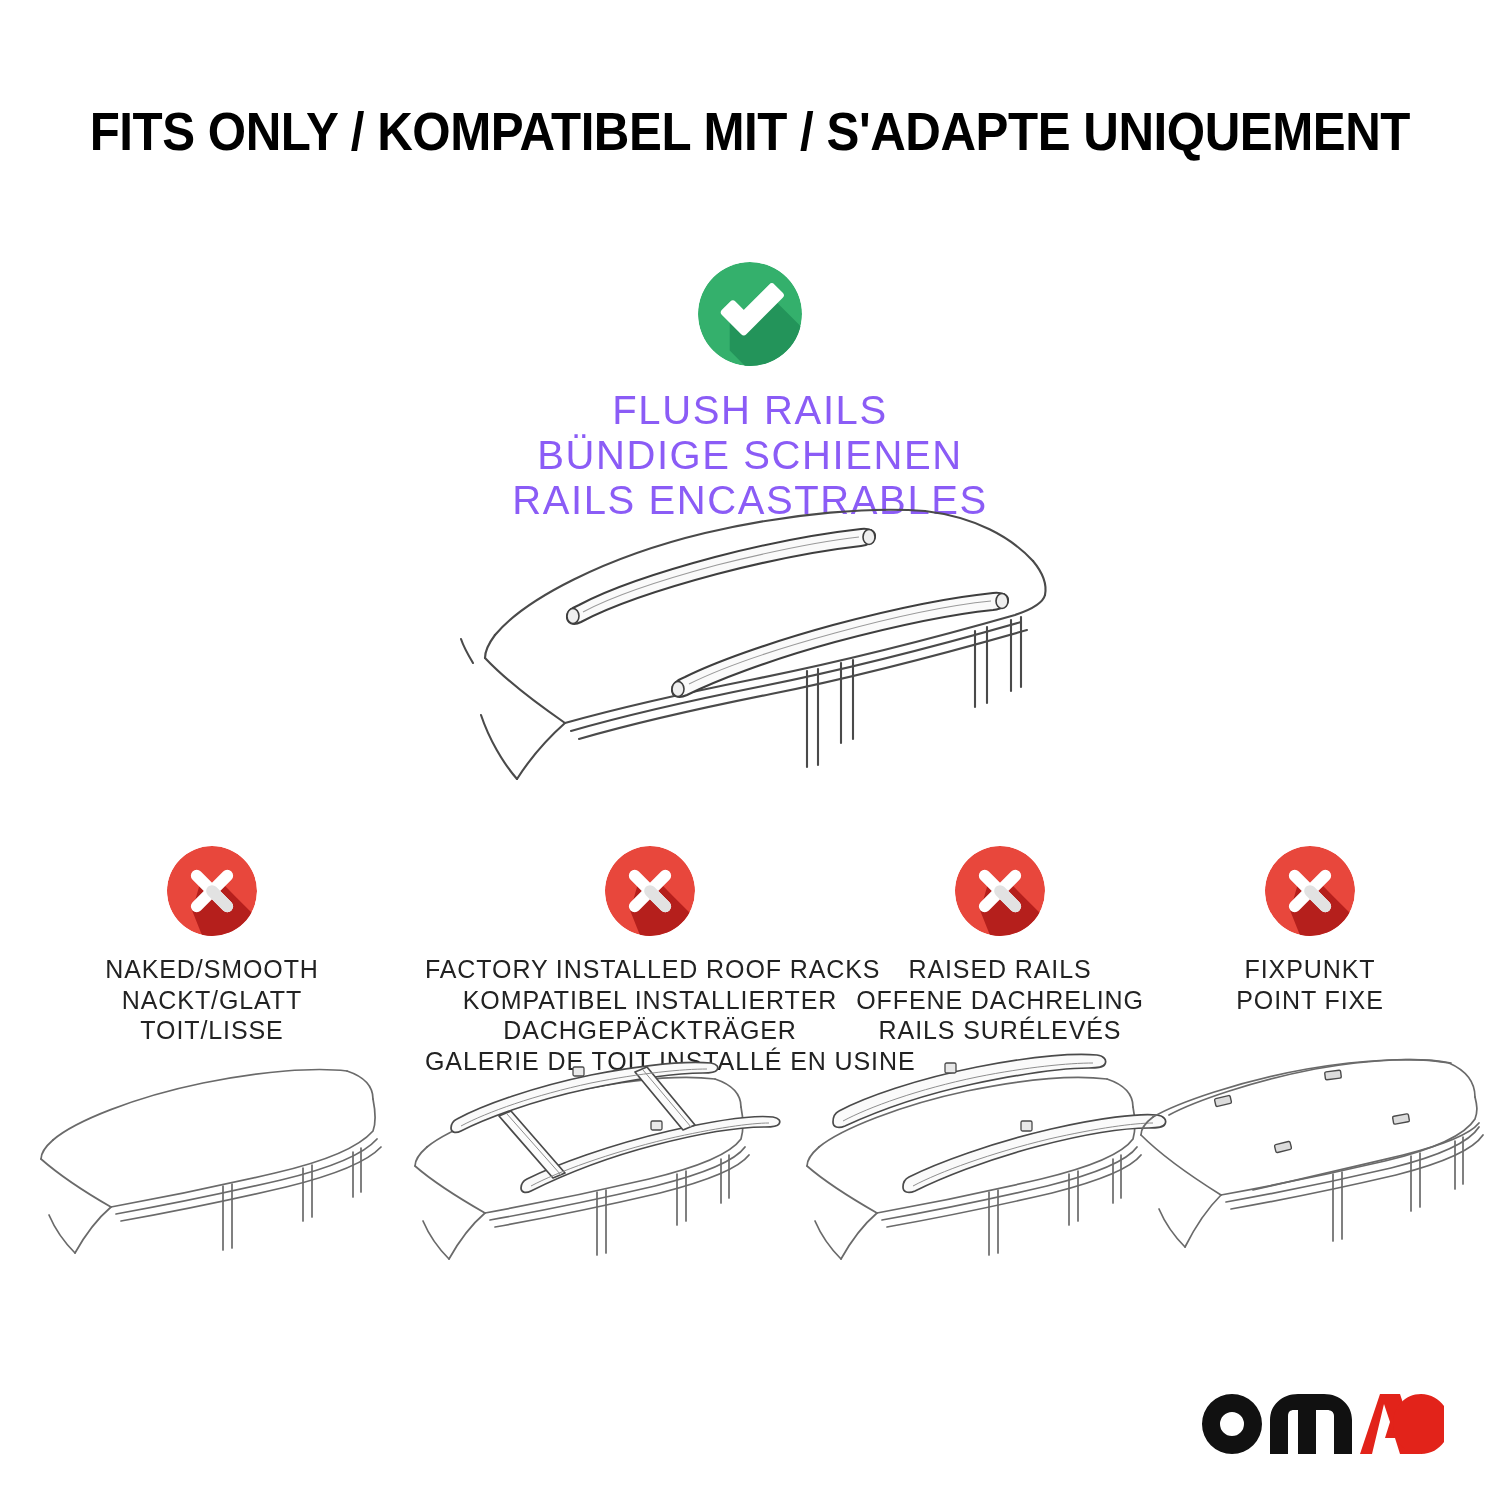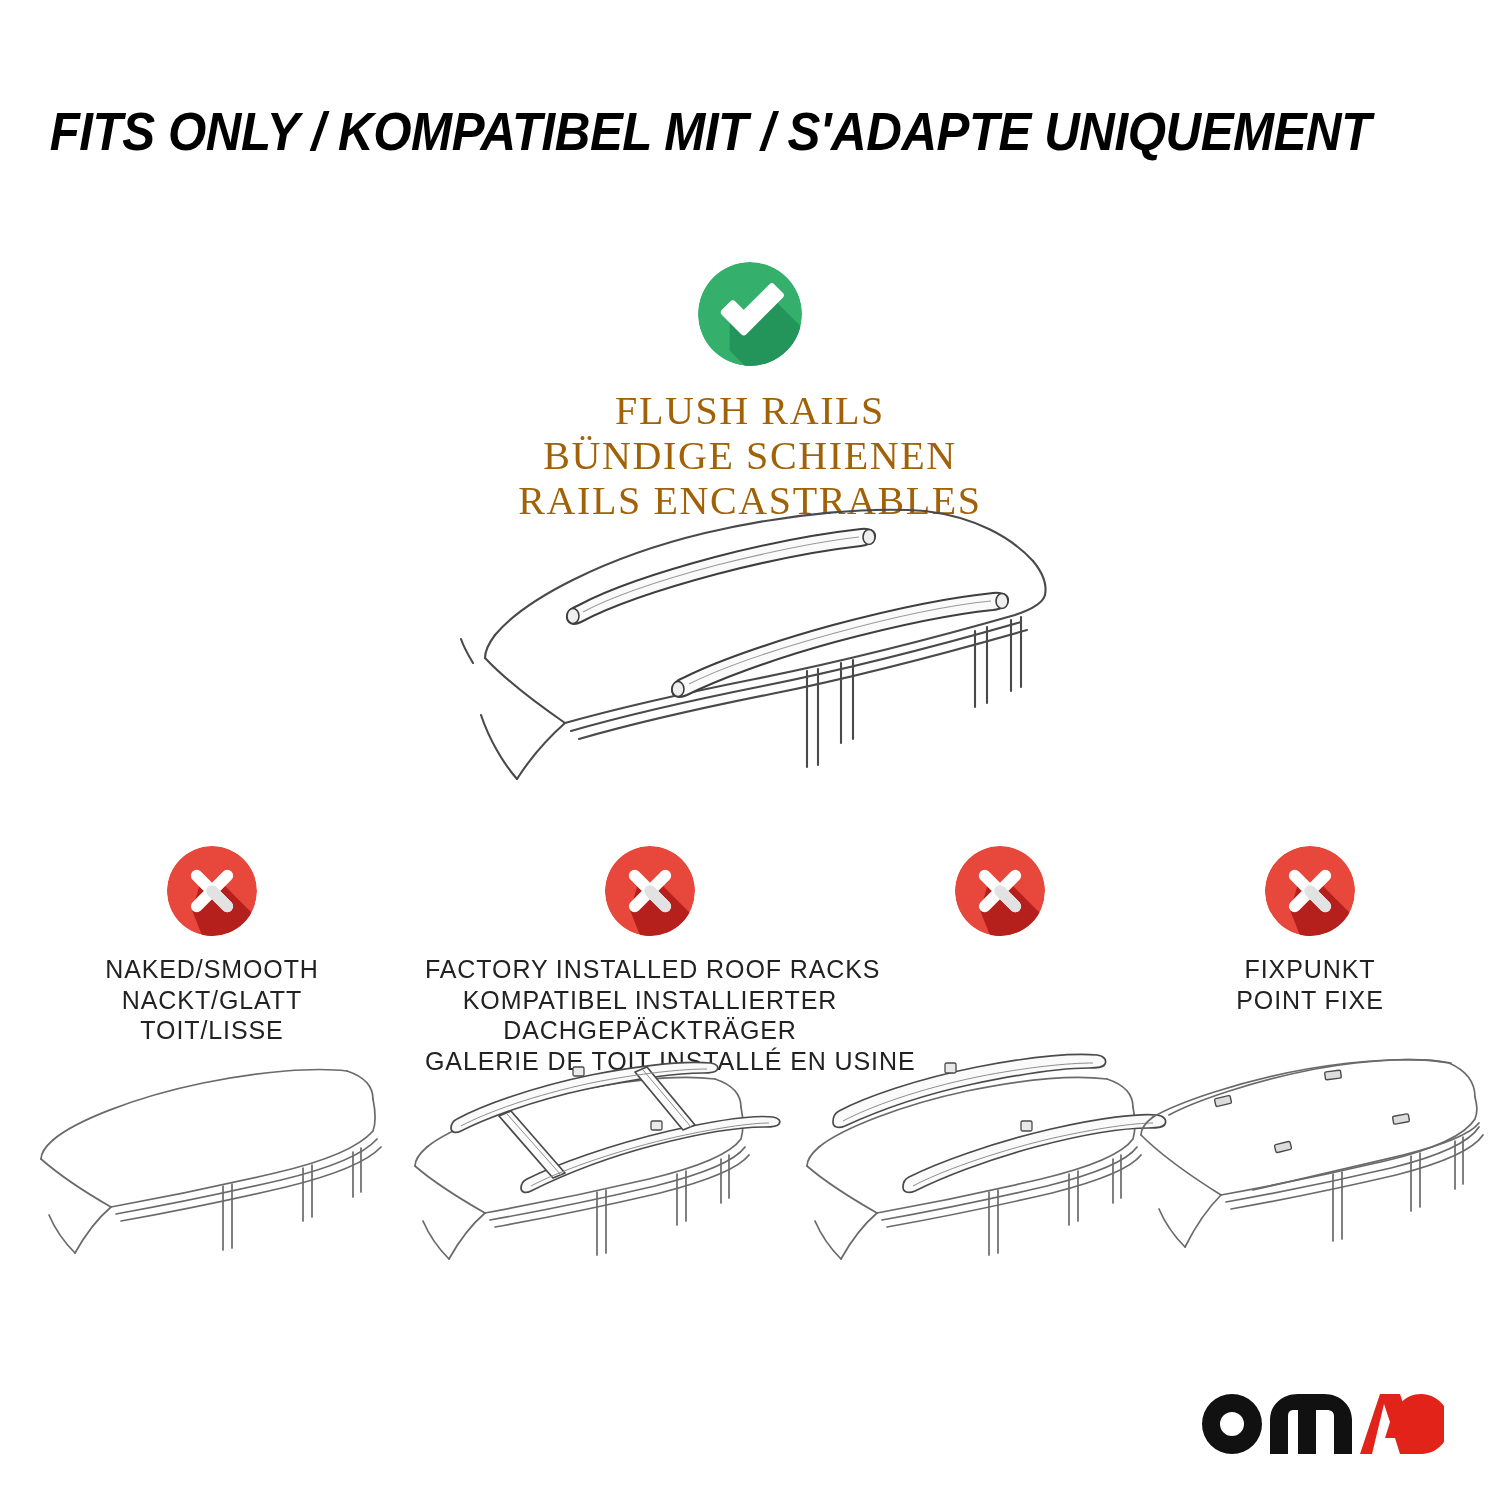--- a/index.html
+++ b/index.html
@@ -15,21 +15,21 @@
     overflow: hidden;
     position: relative;
   }
 
   
   .title-bar {
     position: absolute;
     top: 104px;
     left: 0;
     width: 1500px;
-    font-style: italic;
+    text-align: center;
   }
   .title-bar .title-text {
     display: inline-block;
     font-family: "Liberation Sans", sans-serif;
     font-weight: 700;
     font-size: 53px;
     letter-spacing: -0.5px;
     line-height: 1.05;
     color: #000000;
     transform: scaleX(0.93);
@@ -49,22 +49,21 @@
     width: 104px;
     height: 104px;
     margin: 0 auto;
   }
   .ok-caption {
     margin-top: 22px;
     font-size: 40px;
     line-height: 1.13;
     font-weight: 400;
     letter-spacing: 1.6px;
-    color: #a16207;
-    font-family: Liberation Serif, serif;
+    color: #8b5cf6;
   }
   .ok-caption div { white-space: nowrap; }
 
   
   .hero-illustration {
     position: absolute;
     left: 455px;
     top: 495px;
     width: 600px;
     height: 300px;
@@ -280,20 +279,25 @@
           <circle cx="50" cy="50" r="50" fill="#E8473C"></circle>
           <path d="M36 44 L50 58 L64 44 L76 56 L112 92 L112 112 L44 112 L28 72 Z" fill="#B51F1C"></path>
           <g stroke="#FFFFFF" stroke-width="13" stroke-linecap="round">
             <line x1="33" y1="33" x2="67" y2="67"></line>
             <line x1="67" y1="33" x2="33" y2="67"></line>
           </g>
           <line x1="50" y1="50" x2="67" y2="67" stroke="#E2E2E2" stroke-width="13" stroke-linecap="round"></line>
         </g>
       </svg>
     </div>
+    <div class="no-caption">
+      <div>RAISED RAILS</div>
+      <div>OFFENE DACHRELING</div>
+      <div>RAILS SURÉLEVÉS</div>
+    </div>
   </div>
 
   <div class="no-col" style="left:1160px; width:300px;">
     <div class="no-icon-wrap">
       <svg viewBox="0 0 100 100" width="90" height="90" aria-hidden="true">
         <defs>
             <clipPath id="xclip4">
               <circle cx="50" cy="50" r="50"></circle>
             </clipPath>
           </defs>

